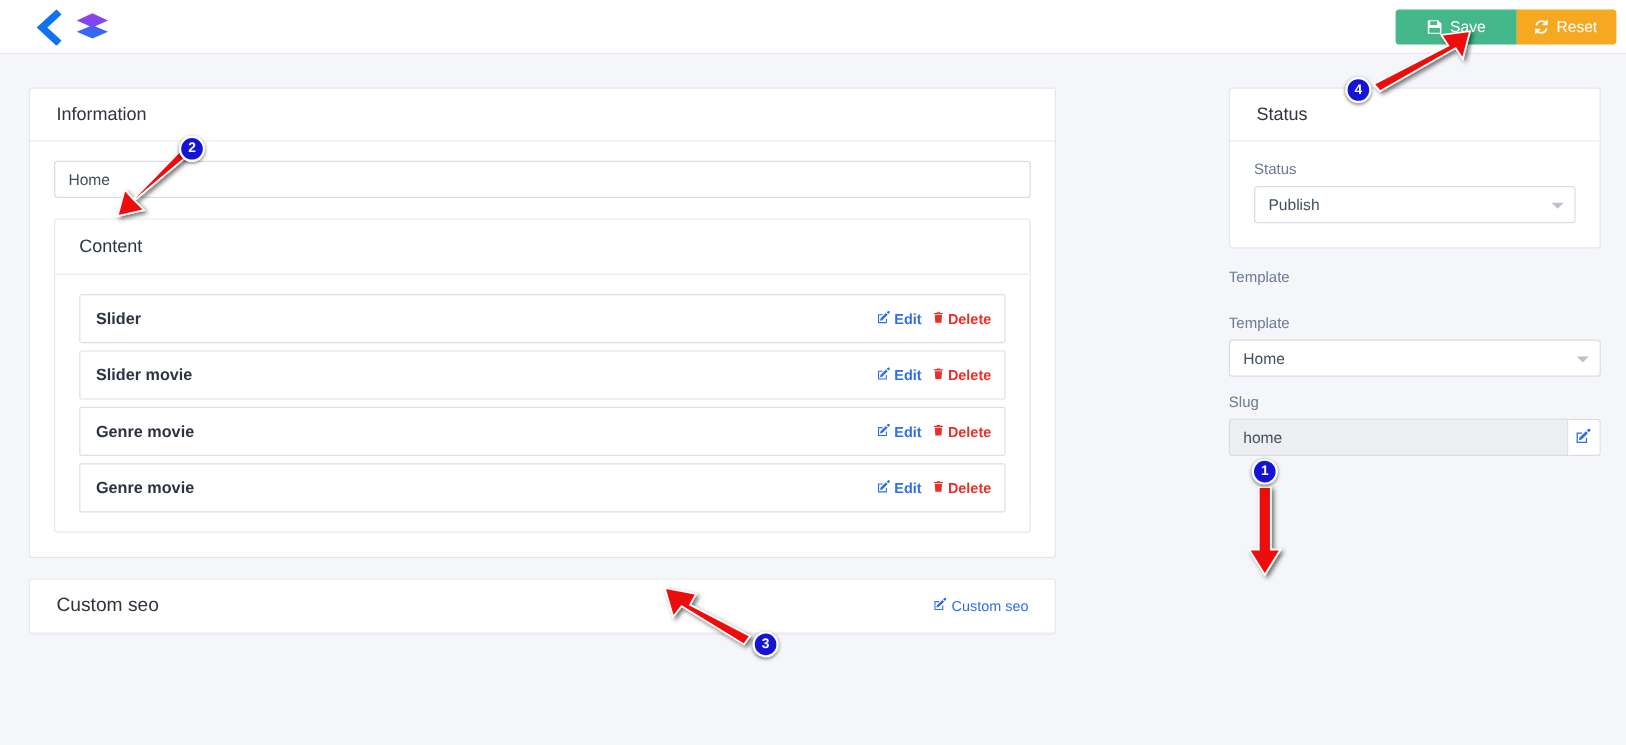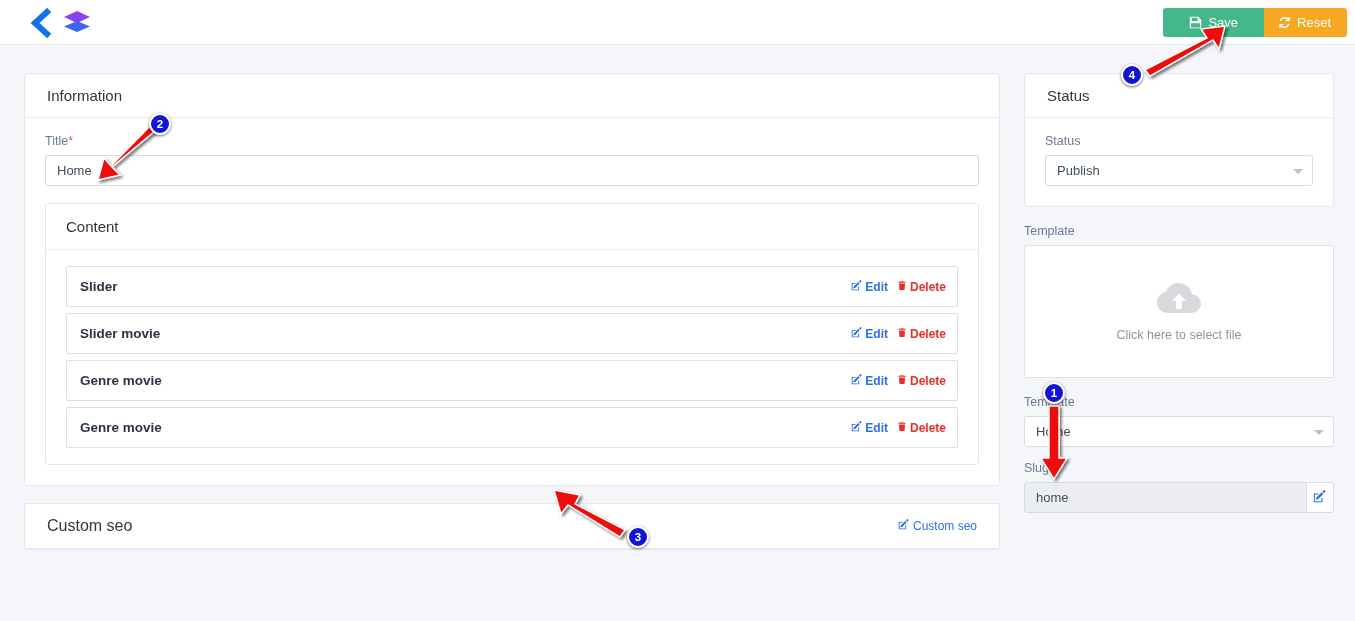--- a/index.html
+++ b/index.html
@@ -28,21 +28,21 @@
   .btn {
     height: 29px; display: flex; align-items: center; gap: 6px;
     padding: 0 15px; border: none; font-size: 13px; color: #fff;
     cursor: pointer; font-family: "Liberation Sans", sans-serif;
   }
   .btn-save { background: #44b78b; border-radius: 3px 0 0 3px; padding-right: 26px; padding-left: 26px;}
   .btn-reset { background: #f6a821; border-radius: 0 3px 3px 0; padding-left: 14px; padding-right: 16px;}
   .btn svg { display: block; }
 
   
-  .left-col { position: absolute; left: 24px; top: 73px; width: 976px; }
+  .left-col { position: absolute; left: 24px; top: 73px; width: 856px; }
   .right-col { position: absolute; left: 1024px; top: 73px; width: 310px; }
 
   .card { background: #fff; border: 1px solid #e4e7ec; border-radius: 3px; }
   .card-header {
     padding: 13px 22px; border-bottom: 1px solid #e8ebef;
     font-size: 15px; color: #2f3640; font-weight: 400;
     display: flex; align-items: center; justify-content: space-between;
   }
   .card-body { padding: 16px 20px 20px 20px; }
 
@@ -172,23 +172,20 @@
   </div>
 
   <div class="left-col">
 
     <div class="card">
       <div class="card-header">
         <span>Information</span>
       </div>
       <div class="card-body">
 
-        <label class="field-label">
-          <span>Title</span><span class="req">*</span>
-        </label>
         <input class="form-control" value="Home" style="">
 
         <div class="content-card">
           <div class="content-header">
             <span>Content</span>
           </div>
           <div class="content-body">
 
             <div class="block-row">
               <span class="block-title">Slider</span>
@@ -315,29 +312,20 @@
         <div class="select-wrap">
           <input class="form-control" readonly="" value="Publish" style="">
           <span class="select-caret"></span>
         </div>
       </div>
     </div>
 
     <div class="side-gap"></div>
 
     <label class="thumb-label">Template</label>
-    <div class="dropzone">
-      <span>
-        <svg width="46" height="34" viewBox="0 0 46 34" fill="#d7d9dc">
-          <path d="M12.5 31C6.1 31 1 26.3 1 20.4c0-5.2 3.9-9.6 9.1-10.4C11.6 4.6 16.6 1 22.5 1c6.9 0 12.6 4.9 13.4 11.2 5.1.5 9.1 4.6 9.1 9.6C45 26.8 40.5 31 34.8 31H12.5z"></path>
-          <path d="M23 11.5l7 7.5h-4v8h-6v-8h-4l7-7.5z" fill="#ffffff"></path>
-        </svg>
-      </span>
-      <span class="dropzone-text">Click here to select file</span>
-    </div>
 
     <div class="side-gap"></div>
 
     <label class="field-label">Template</label>
     <div class="select-wrap">
       <input class="form-control" readonly="" value="Home" style="">
       <span class="select-caret"></span>
     </div>
 
     <div style="height:14px;"></div>

